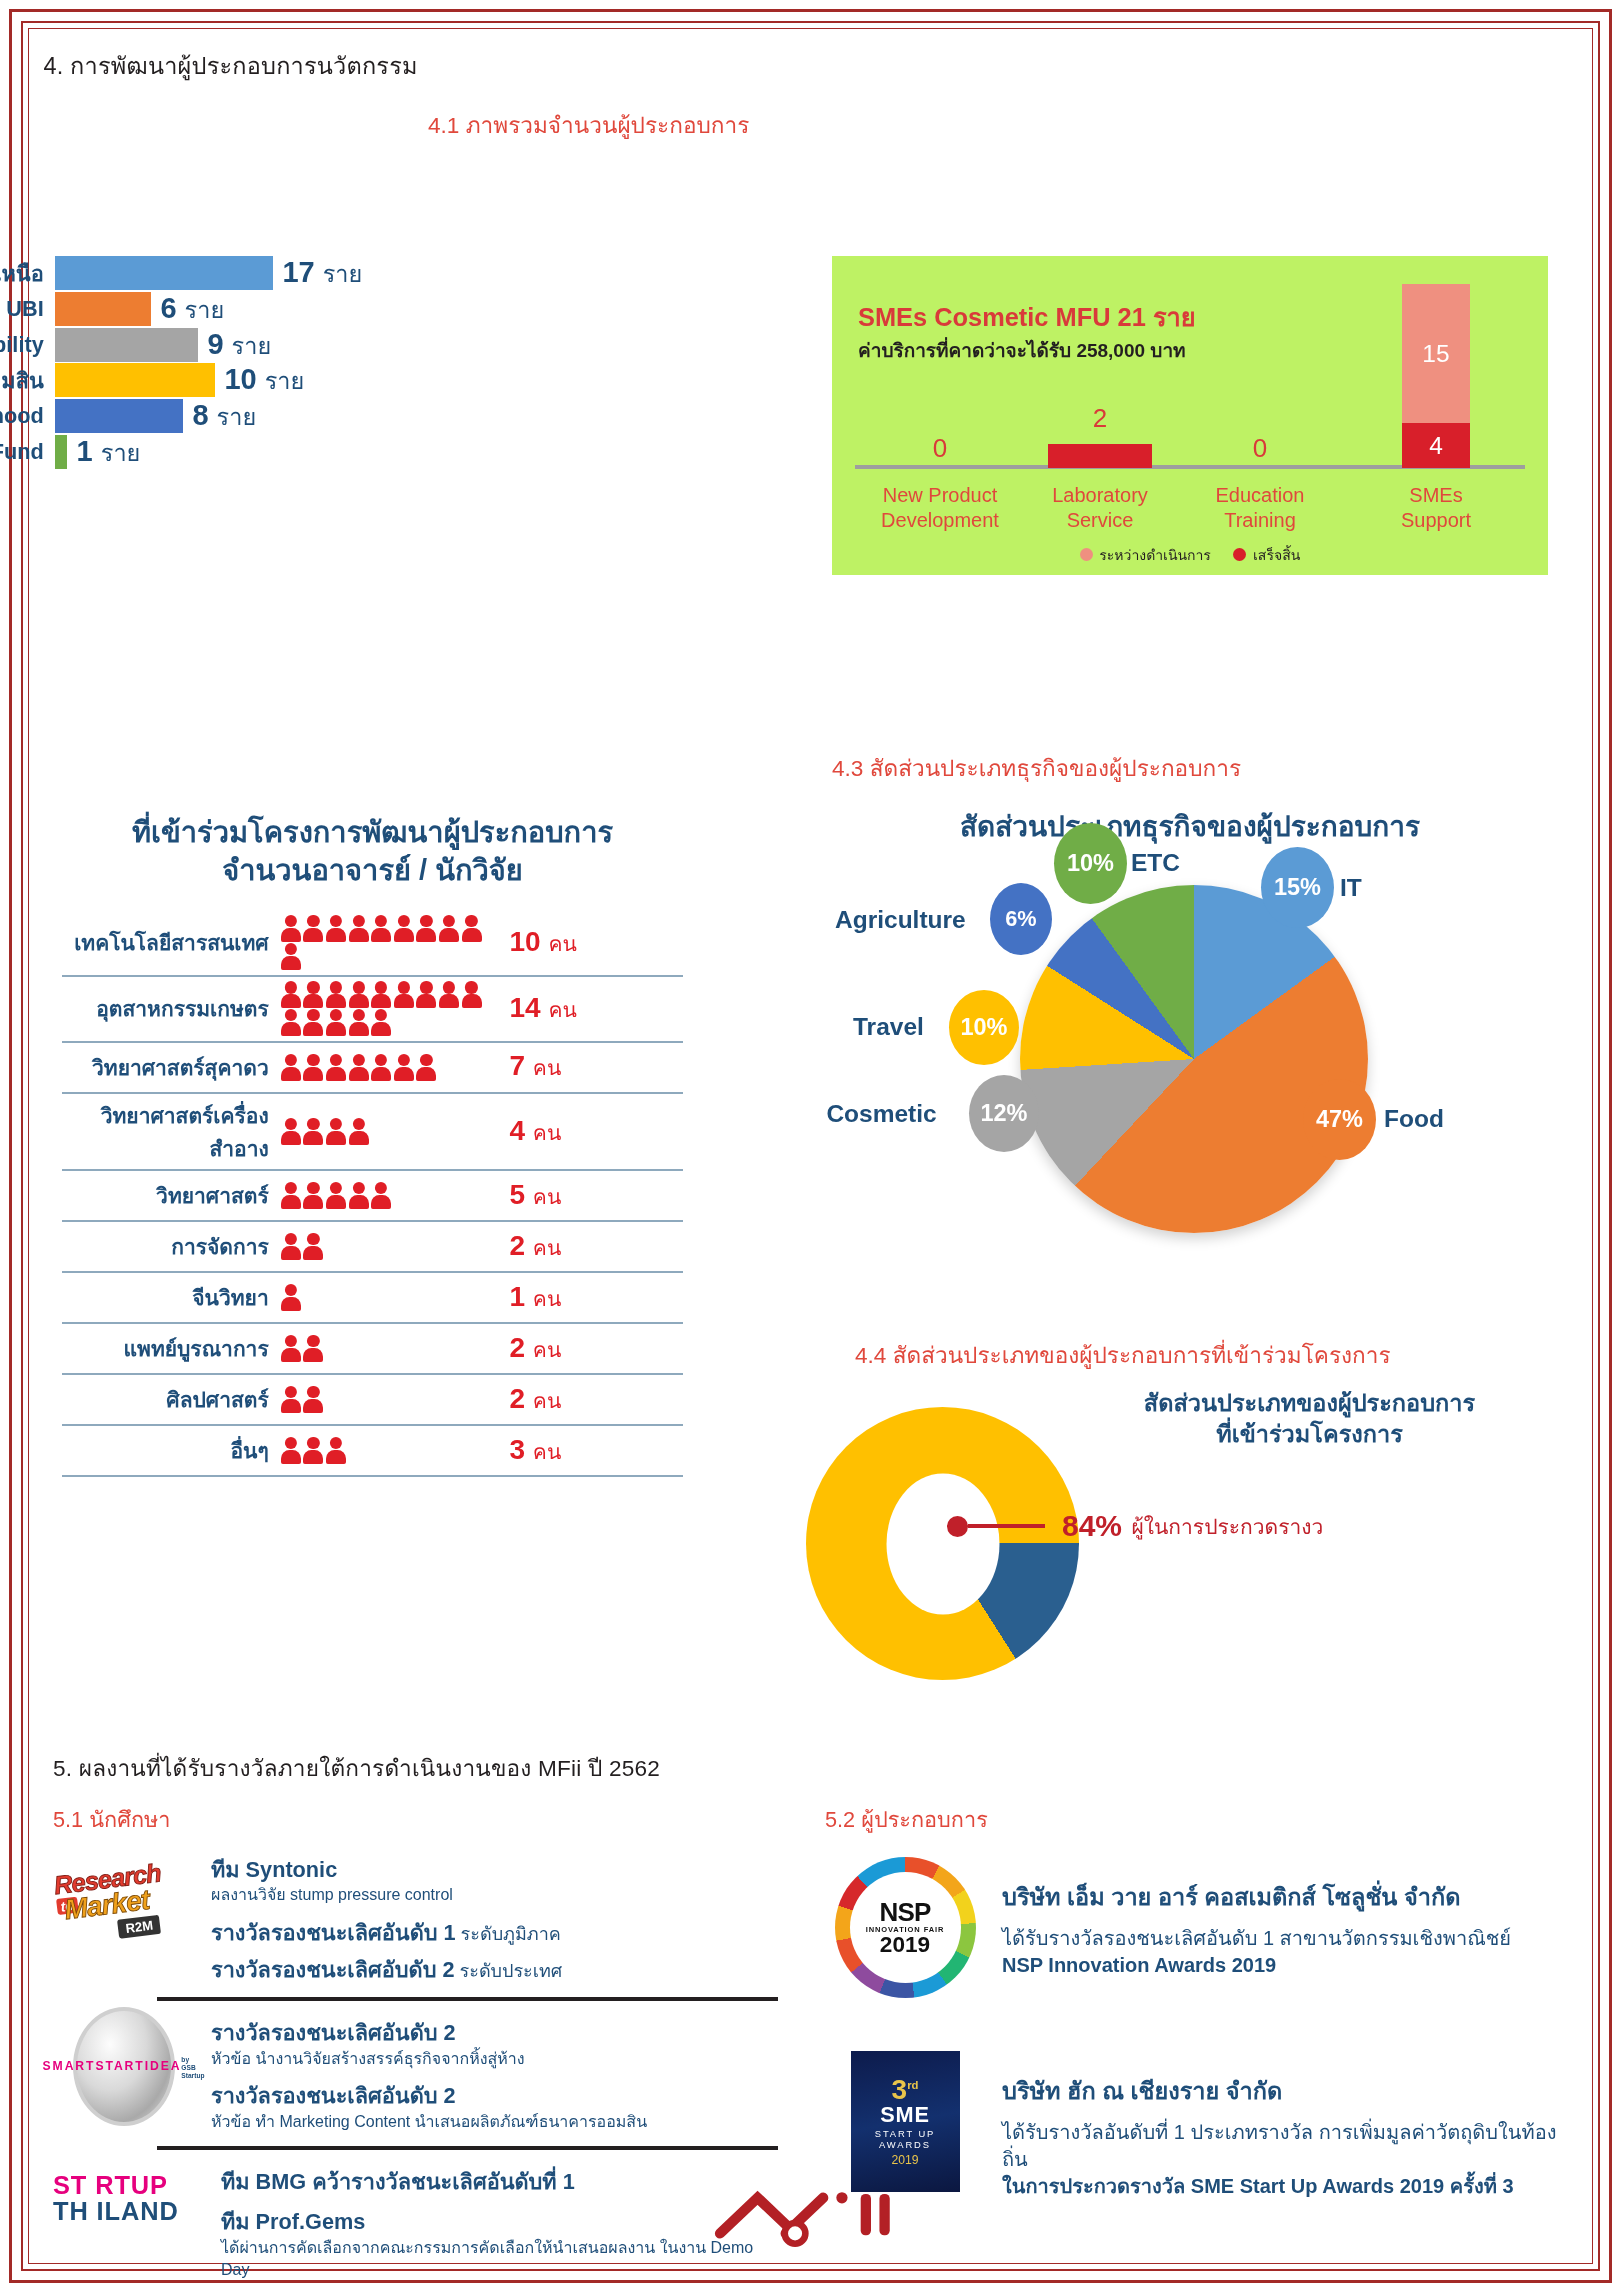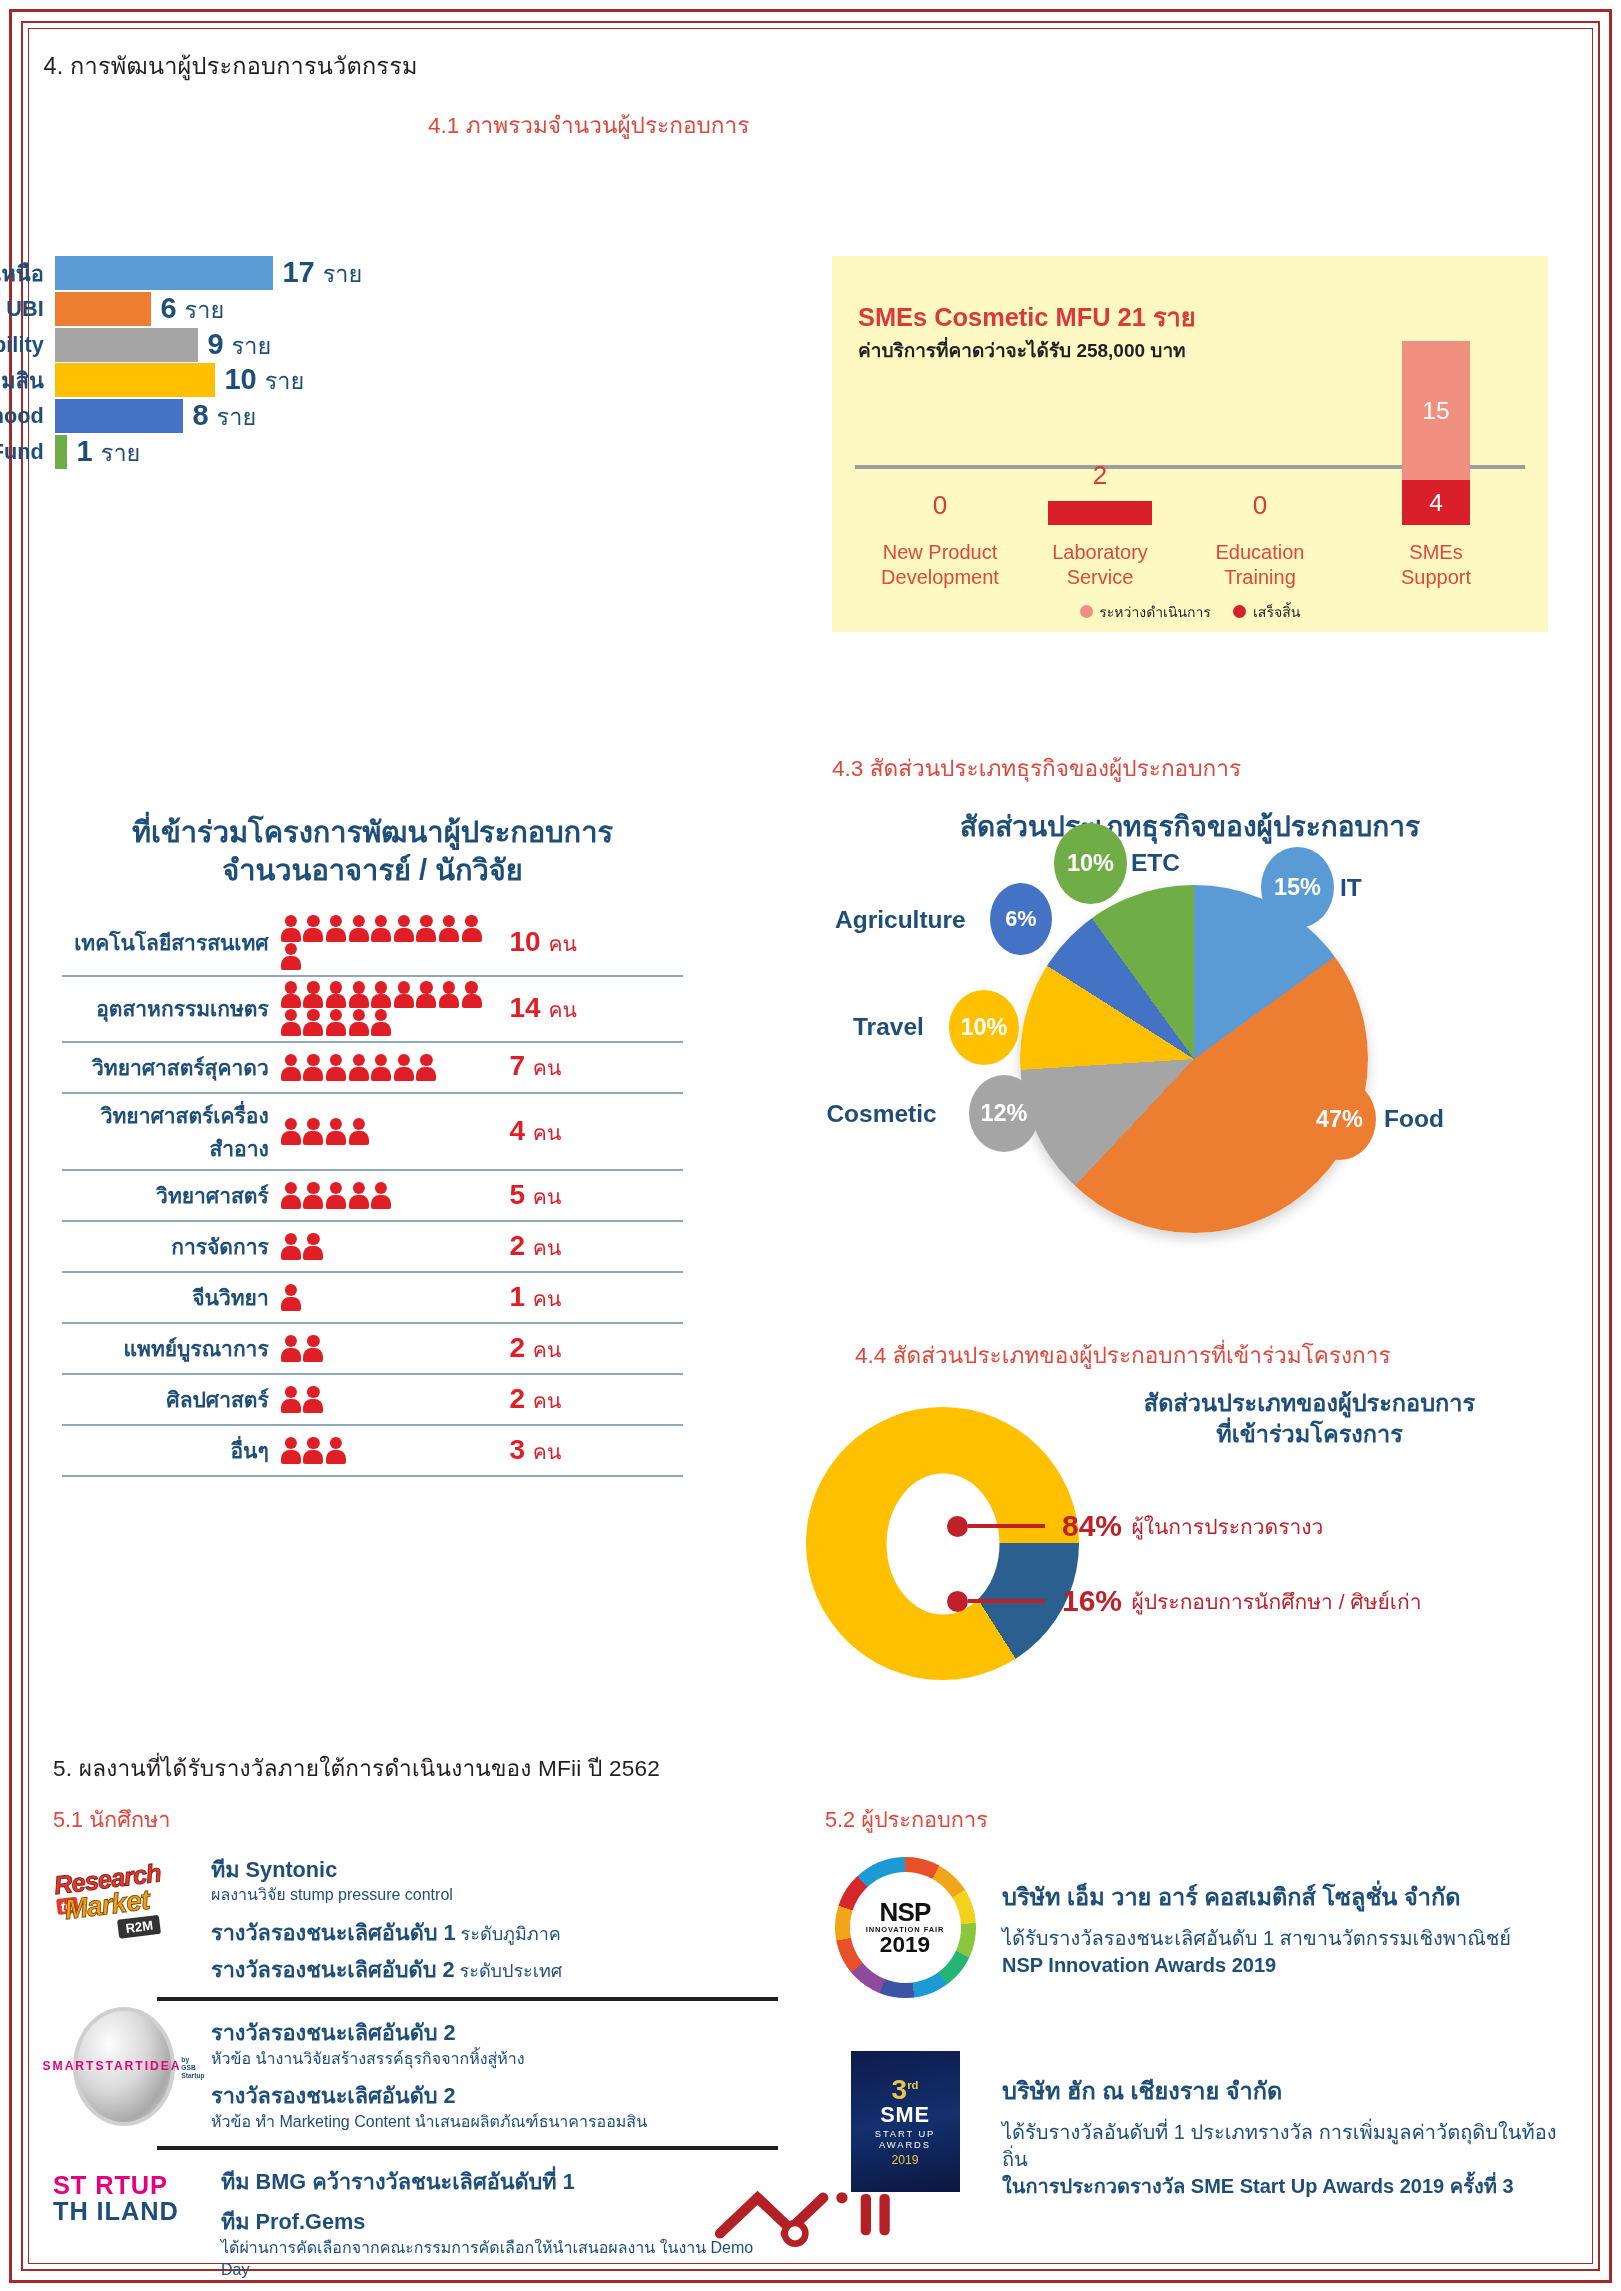--- a/index.html
+++ b/index.html
@@ -25,21 +25,21 @@
   .bar-row{position:absolute;left:0;height:34px;width:100%;}
   .bar-label{position:absolute;right:100%;margin-right:11.3px;top:50%;transform:translateY(-50%);
       white-space:nowrap;font-size:21.7px;color:#1f4e79;font-weight:600;text-align:right;}
   .bar-track{position:absolute;left:0;top:0;height:100%;}
   .bar-fill{height:100%;}
   .bar-val{position:absolute;left:100%;margin-left:9.4px;top:50%;transform:translateY(-50%);
       white-space:nowrap;font-size:29px;color:#1f4e79;font-weight:700;}
   .bar-val .unit{font-size:23.5px;font-weight:400;}
 
   
-  #smes-panel{position:absolute;left:798px;top:222px;width:716px;height:376px;background:#fef9c3;}
+  #smes-panel{position:absolute;left:798px;top:222px;width:716px;height:319px;background:#bef264;}
   .sp-title{position:absolute;left:26px;top:41px;font-size:25.4px;color:#d93a3a;font-weight:700;white-space:nowrap;}
   .sp-sub{position:absolute;left:26px;top:79px;font-size:19px;color:#231f20;font-weight:700;white-space:nowrap;}
   .sp-axis{position:absolute;left:22.6px;right:22.6px;top:209px;height:3.8px;background:#9e9e9e;}
   .sp-col{position:absolute;bottom:0;width:160px;height:316px;}
   .sp-colbars{position:absolute;left:50%;transform:translateX(-50%);bottom:107px;width:58px;}
   .sp-seg{width:100%;display:flex;align-items:center;justify-content:center;color:#fff;font-size:24.5px;font-weight:500;}
   .sp-zero{position:absolute;left:50%;transform:translateX(-50%);bottom:111px;font-size:26px;color:#d93a3a;}
   .sp-top{position:absolute;left:50%;transform:translateX(-50%);font-size:26px;color:#d93a3a;}
   .sp-cap{position:absolute;left:0;right:0;bottom:43px;text-align:center;font-size:20px;color:#e0483c;line-height:1.22;}
   .sp-legend{position:absolute;left:0;right:0;bottom:9.4px;display:flex;justify-content:center;gap:22.6px;align-items:center;}
@@ -547,26 +547,20 @@
     <div class="dn-title">
       <div>สัดส่วนประเภทของผู้ประกอบการ</div>
       <div>ที่เข้าร่วมโครงการ</div>
     </div>
     <div class="dn-item" style="left:141px;top:121px;">
       <span class="dn-dot"></span>
       <span class="dn-line"></span>
       <span class="dn-pct">84%</span>
       <span class="dn-txt">ผู้ในการประกวดรางว</span>
     </div>
-    <div class="dn-item" style="left:141px;top:196px;">
-      <span class="dn-dot"></span>
-      <span class="dn-line"></span>
-      <span class="dn-pct">16%</span>
-      <span class="dn-txt">ผู้ประกอบการนักศึกษา / ศิษย์เก่า</span>
-    </div>
   </div>
 
   <div class="h-section" style="left:19px;top:1716px;font-size:22.6px;">5. ผลงานที่ได้รับรางวัลภายใต้การดำเนินงานของ MFii ปี 2562</div>
   <div class="h-sub" style="left:19px;top:1768px;font-size:21.7px;">5.1 นักศึกษา</div>
   <div class="h-sub" style="left:791px;top:1768px;font-size:21.7px;">5.2 ผู้ประกอบการ</div>
 
   <div id="awards-left" style="top:1808px;left:19px;width:725px;">
 
     <div class="aw-row">
       <div class="aw-logo">

